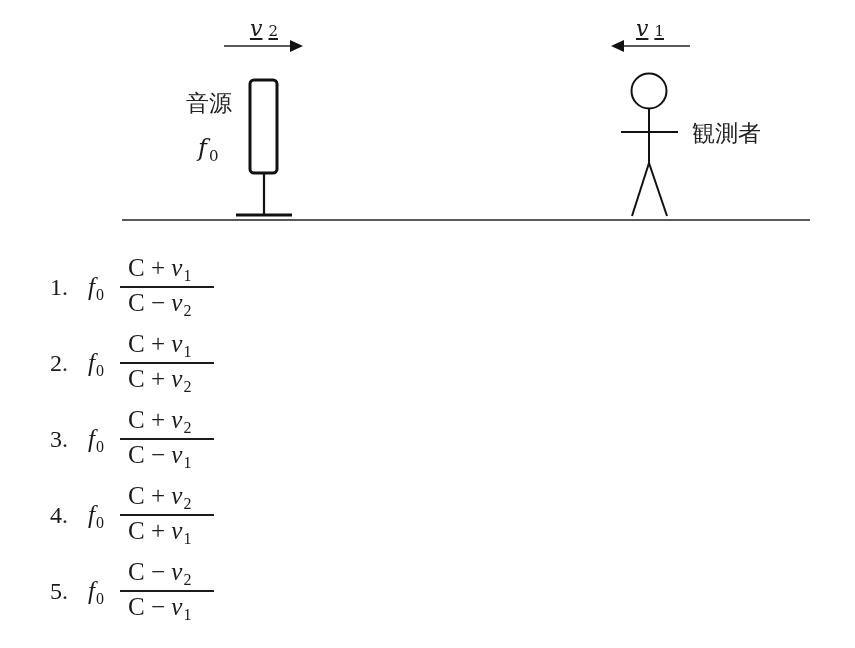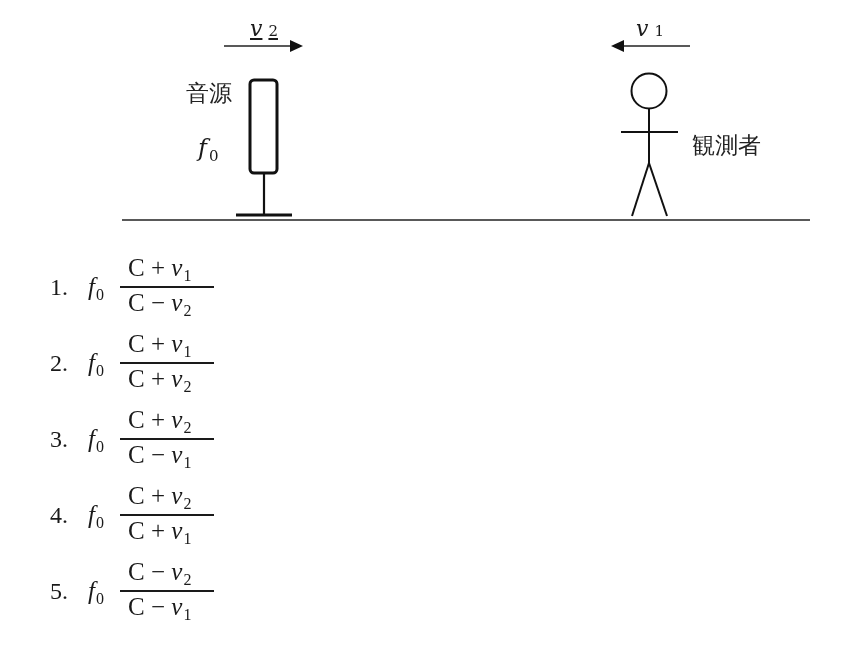--- a/index.html
+++ b/index.html
@@ -51,30 +51,30 @@
     <line x1="621" y1="132" x2="678" y2="132"></line>
     <line x1="649" y1="163" x2="632" y2="216"></line>
     <line x1="649" y1="163" x2="667" y2="216"></line>
   </g>
 </svg>
 
 <div class="abs mathvar" style="left:250px; top:16px;text-decoration:underline;">
   <span>v</span><span class="vsub">2</span>
 </div>
 
-<div class="abs mathvar" style="left:636px; top:16px;">
+<div class="abs mathvar" style="left:636px; top:16px;text-decoration:underline;">
   <span>v</span><span class="vsub">1</span>
 </div>
 
-<div class="abs label-jp" style="left:186px; top:78px;">音源</div>
+<div class="abs label-jp" style="left:186px; top:88px;">音源</div>
 <div class="abs mathvar" style="left:198px; top:134px; font-size:24px;">
   <span>f</span><span class="sub">0</span>
 </div>
 
-<div class="abs label-jp" style="left:692px; top:130px;">観測者</div>
+<div class="abs label-jp" style="left:692px; top:118px;">観測者</div>
 
 <div id="choices">
     <div class="choice" style="top: 252px;">
     <span class="num">1.</span>
     <span class="f0"><span>f</span><span class="s">0</span></span>
     <span class="frac">
       <span class="n"><span>C</span> <span>+</span> <i>v</i><span class="s">1</span></span>
       <span class="bar"></span>
       <span class="d"><span>C</span> <span>−</span> <i>v</i><span class="s">2</span></span>
     </span>

